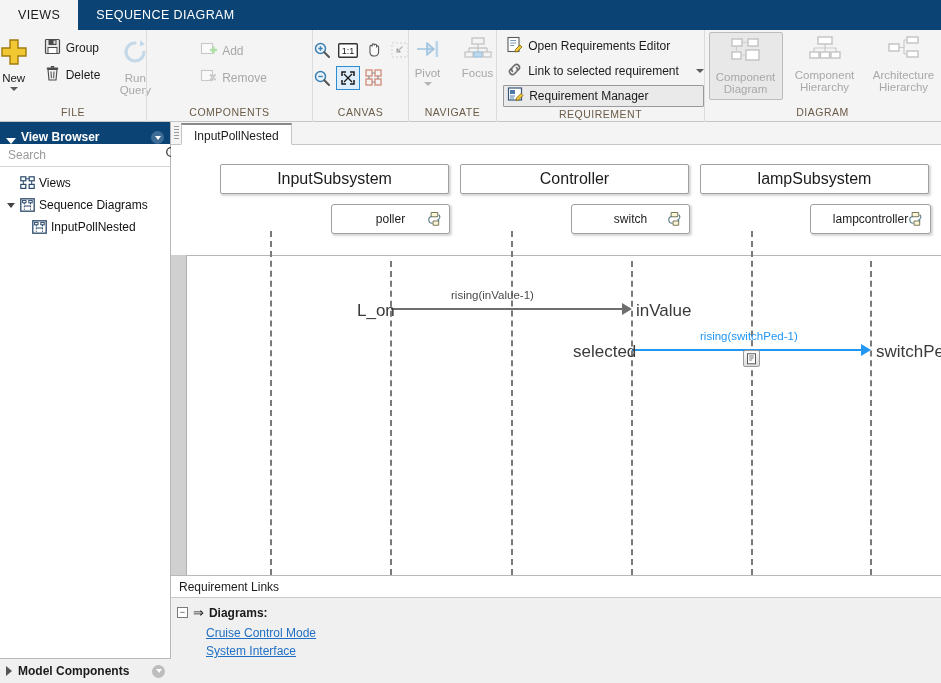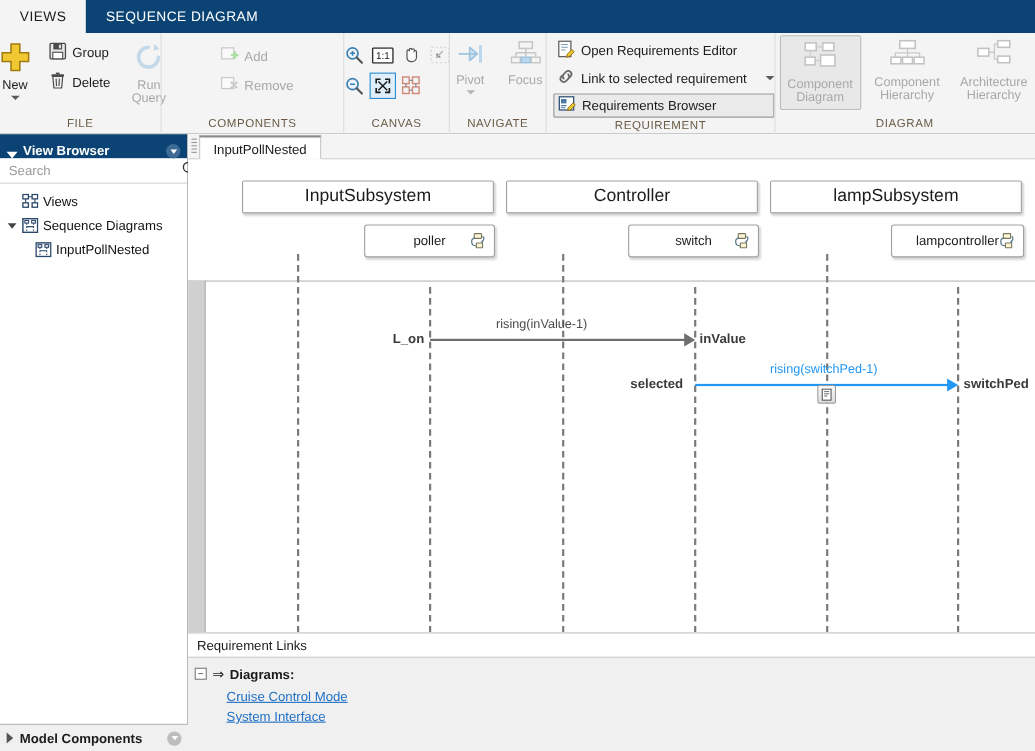--- a/index.html
+++ b/index.html
@@ -174,21 +174,21 @@
     position:absolute; top:-5px; width:0;height:0;
     border-top:6px solid transparent; border-bottom:6px solid transparent;
     border-left:10px solid #6e6e6e;
   }
   .msg.blue .line { border-top-color:#2196f3; }
   .msg.blue .head { border-left-color:#2196f3; }
   .msg .mlabel {
     position:absolute; font-size:11.5px; color:#4a4a4a; white-space:nowrap;
   }
   .msg.blue .mlabel { color:#2196f3; }
-  .endlabel { position:absolute; font-size:12px; color:#3a3a3a; white-space:nowrap;font-weight:bold;}
+  .endlabel { position:absolute; font-size:17px; color:#3a3a3a; white-space:nowrap;}
 
   .reqbadge {
     position:absolute; width:17px;height:17px;
     border:1px solid #9a9a9a; background:linear-gradient(#fbfbfb,#dedede);
     border-radius:2px; display:flex;align-items:center;justify-content:center;
   }
 
   
   .reqpanel {
     position:absolute; left:0; bottom:0; width:770px; height:108px;
@@ -411,21 +411,21 @@
 
           <div class="smallbtn boxed">
             <span>
               <svg width="17" height="17" viewBox="0 0 17 17">
                 <rect x="1.5" y="2" width="13" height="12" fill="#ffffff" stroke="#35557a" stroke-width="1.2"></rect>
                 <rect x="3" y="4" width="5" height="4" fill="#4d7aa8"></rect>
                 <path d="M3 10 h5 M3 12 h4" stroke="#4d7aa8" stroke-width="1"></path>
                 <path d="M9.5 12 L14 7.5 L16 9.5 L11.5 14 L9 14.5 Z" fill="#f2c832" stroke="#8a6d13" stroke-width="0.9"></path>
               </svg>
             </span>
-            <span>Requirements Browser</span>
+            <span>Requirement Manager</span>
           </div>
         </div>
       </div>
       <div class="rlabel">REQUIREMENT</div>
     </div>
 
     <div class="rgroup" style="width:236px">
       <div class="rbody" style="gap:6px; padding-left:4px; padding-top:2px;">
         <div class="bigbtn disabled grpbtnbox" style="width:74px;padding:3px 2px 4px;">
           <span>

